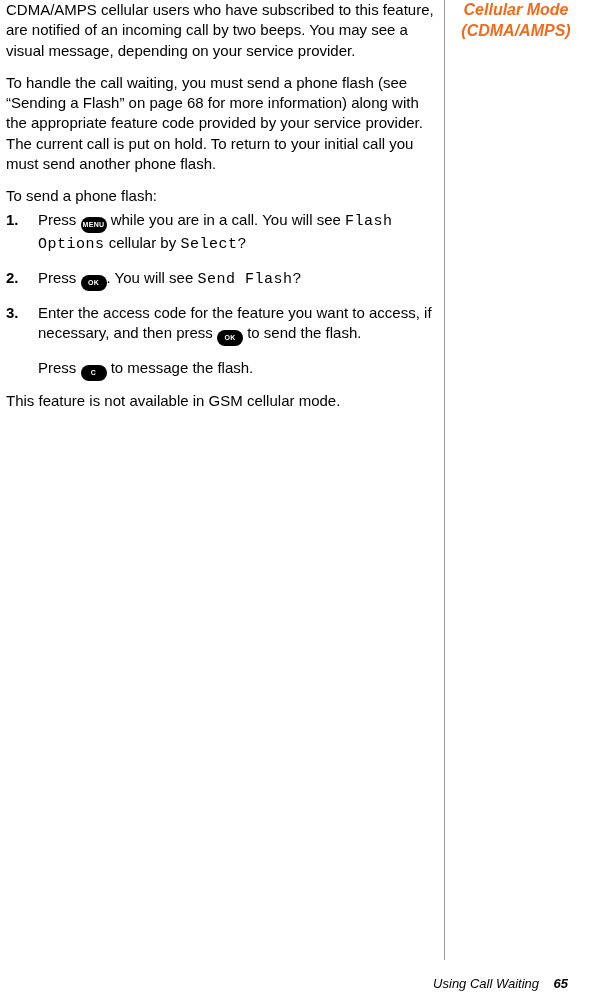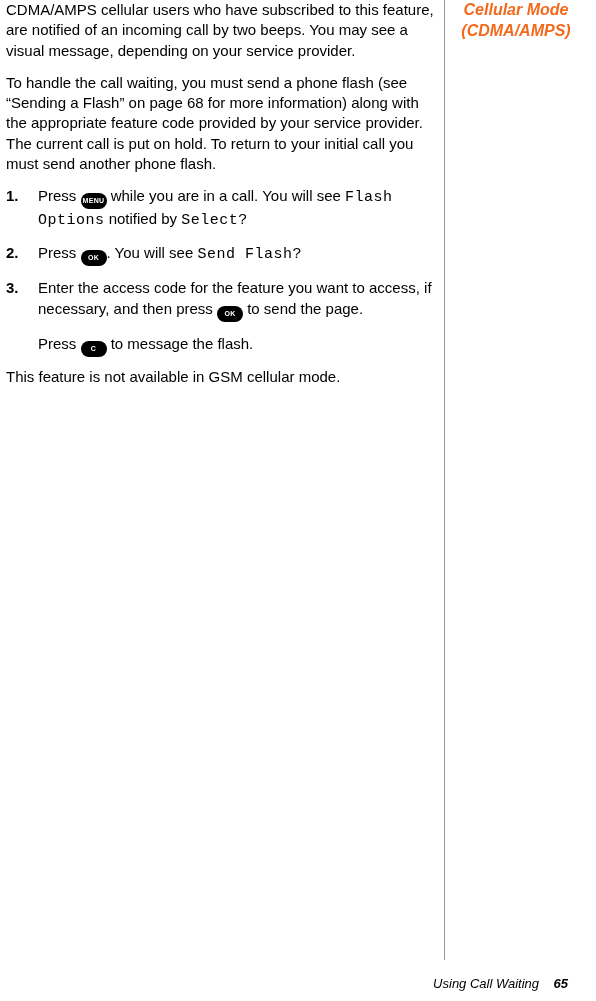--- a/index.html
+++ b/index.html
@@ -73,33 +73,34 @@
     .footer .pg { font-weight: bold; }
     .or-p { padding-left: 32px; font-size: 15px; margin-bottom: 10px;}
   </style>
 </head>
 <body>
 
 <div class="page">
   <div class="main-col">
     <p>CDMA/AMPS cellular users who have subscribed to this feature, are notified of an incoming call by two beeps. You may see a visual message, depending on your service provider.</p>
     <p>To handle the call waiting, you must send a phone flash (see “Sending a Flash” on page 68 for more information) along with the appropriate feature code provided by your service provider. The current call is put on hold. To return to your initial call you must send another phone flash.</p>
+    <p class="mb4">To send a phone flash:</p>
 
     <ol>
       <li>
         <span class="num bold">1.</span>
-        <span class="bold">Press </span><span class="icon-oval">MENU</span><span> while you are in a call. You will see </span><span class="pix">Flash Options</span><span> notified by </span><span class="pix">Select?</span>
+        <span class="bold">Press </span><span class="icon-oval">MENU</span><span> while you are in a call. You will see </span><span class="pix">Flash Options</span><span> cellular by </span><span class="pix">Select?</span>
       </li>
       <li>
         <span class="num bold">2.</span>
         <span class="bold">Press </span><span class="icon-oval">OK</span><span>. You will see </span><span class="pix">Send Flash?</span>
       </li>
       <li>
         <span class="num bold">3.</span>
-        <span class="bold">Enter the access code</span><span> for the feature you want to access, if necessary, and then </span><span class="bold">press </span><span class="icon-oval">OK</span><span> to send the page.</span>
+        <span class="bold">Enter the access code</span><span> for the feature you want to access, if necessary, and then </span><span class="bold">press </span><span class="icon-oval">OK</span><span> to send the flash.</span>
       </li>
     </ol>
 
 
     <p class="or-p">
       <span class="bold">Press </span><span class="icon-oval">C</span><span> to message the flash.</span>
     </p>
 
     <p>This feature is not available in GSM cellular mode.</p>
   </div>

